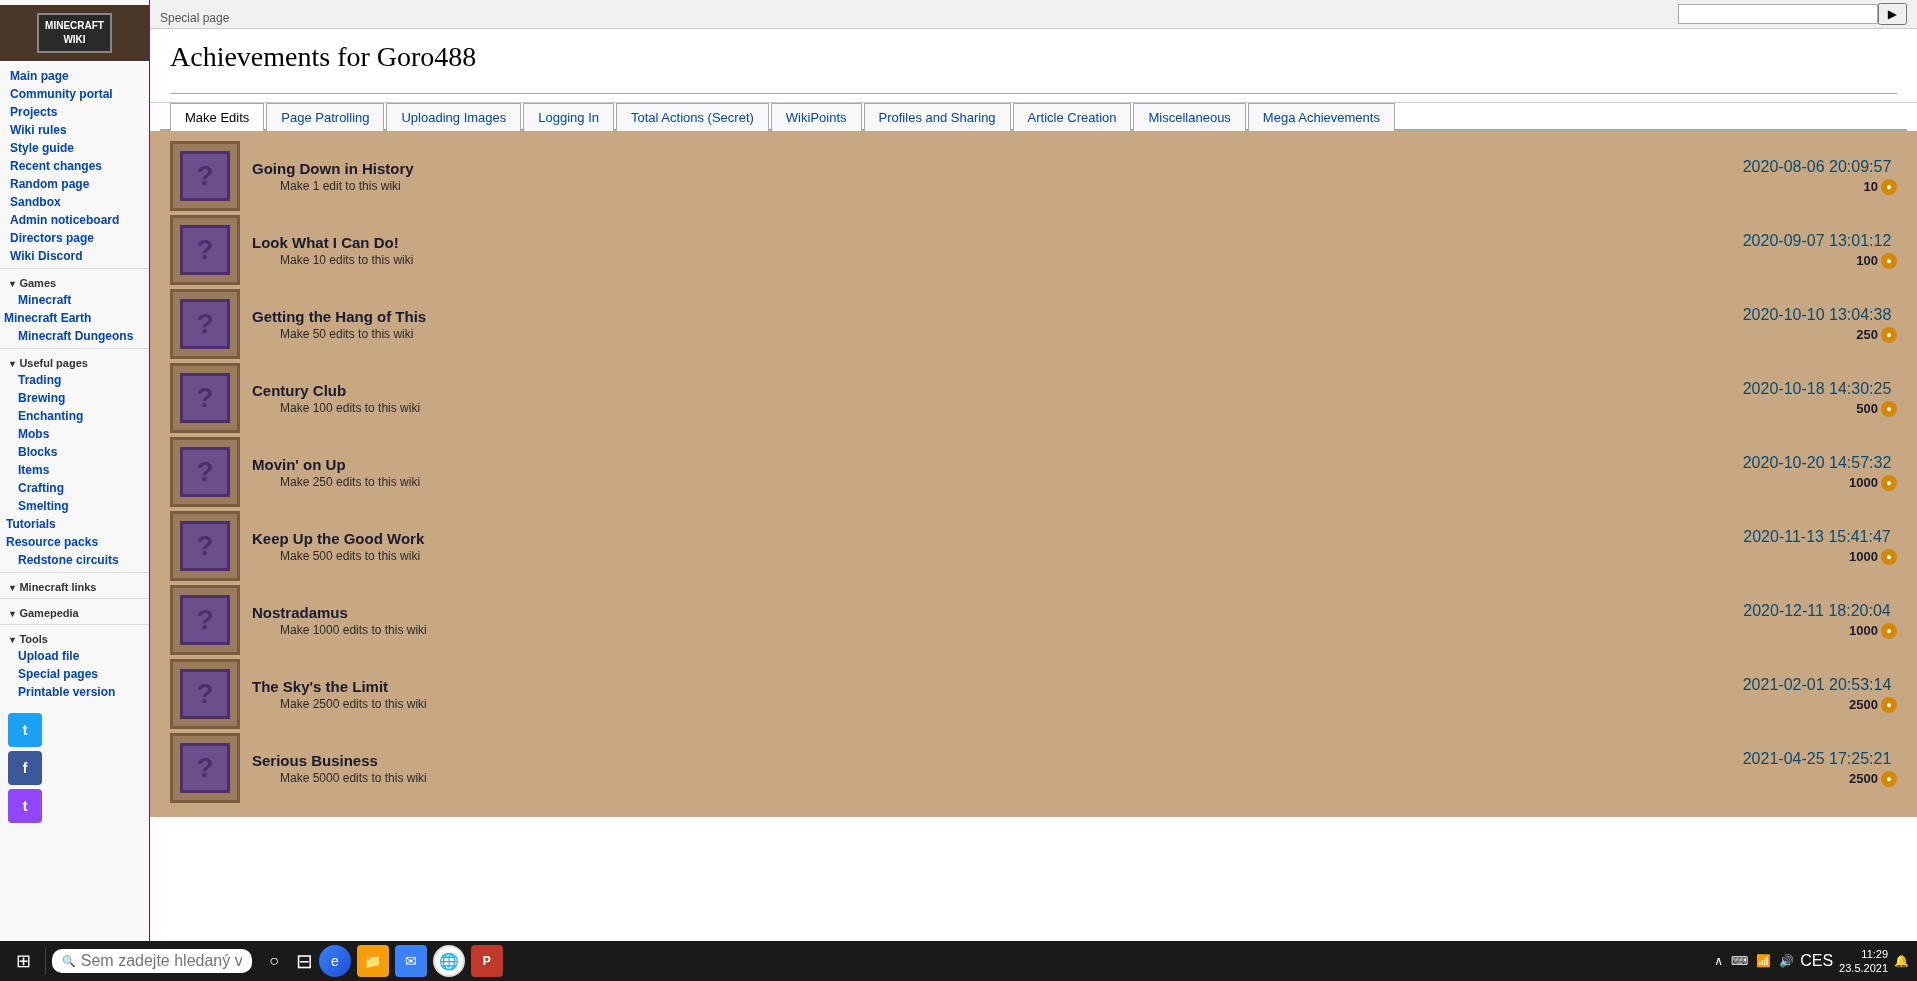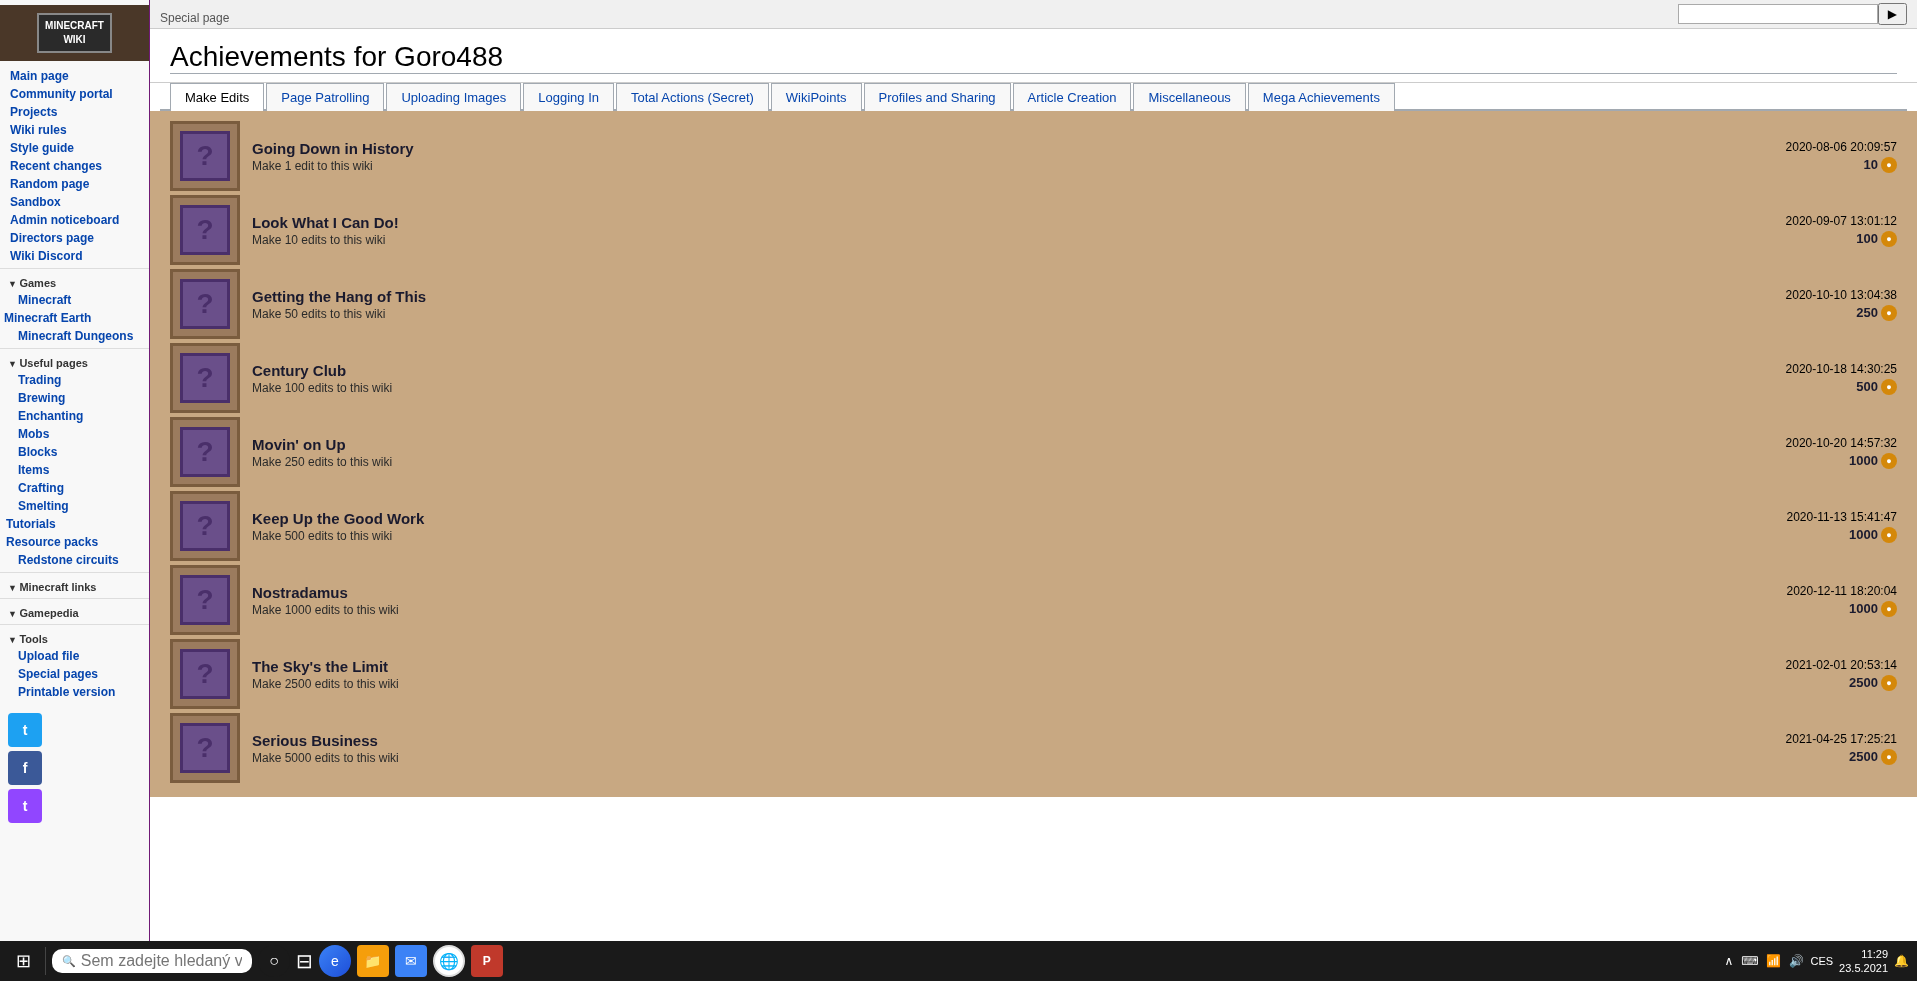--- a/index.html
+++ b/index.html
@@ -78,26 +78,26 @@
       align-items: flex-end;
       gap: 10px;
     }
 
     
     #page-header {
       padding: 12px 20px 8px 20px;
       border-bottom: 1px solid #ccc;
     }
     #page-title {
-      font-family: Liberation Sans, sans-serif;
+      font-family: Liberation Serif, serif;
       font-size: 28px;
       font-weight: normal;
       color: #000;
       border-bottom: 1px solid #a2a9b1;
-      padding-bottom: 0;
+      padding-bottom: 20px;
     }
 
     
     #tabs-bar {
       display: flex;
       flex-wrap: wrap;
       border-bottom: 2px solid #a2a9b1;
       padding: 0 10px;
       background: #fff;
       margin: 0 10px;
@@ -159,30 +159,32 @@
     .achievement-info { flex: 1; }
     .achievement-name {
       font-size: 15px;
       font-weight: bold;
       color: #1a1a2e;
       margin-bottom: 2px;
     }
     .achievement-desc {
       font-size: 12px;
       color: #2a2a2a;
+      margin-left: 28px;
     }
     .achievement-meta {
       text-align: right;
       min-width: 160px;
     }
     .achievement-date {
-      font-size: 12px;
-      color: #000000;
+      font-size: 16px;
+      color: #0c4a6e;
       display: block;
       margin-bottom: 3px;
+      text-align: center;
     }
     .achievement-points {
       display: inline-flex;
       align-items: center;
       gap: 3px;
       font-size: 13px;
       font-weight: bold;
       color: #1a1a2e;
       justify-content: flex-end;
     }
@@ -506,20 +508,20 @@
   <div style="width:32px;height:32px;background:#c0392b;border-radius:4px;display:flex;align-items:center;justify-content:center;cursor:pointer;">
     <span style="color:#fff;font-size:12px;font-weight:bold;">P</span>
   </div>
   <div class="taskbar-icons">
     <span style="font-size:12px;cursor:pointer;">∧</span>
     <span style="font-size:12px;">⌨</span>
     <span style="font-size:12px;">📶</span>
     <span style="font-size:12px;">🔊</span>
   </div>
   <div class="taskbar-sys">
-    <span style="font-size:11px;">CES</span>
+    <span style="font-size:16px;">CES</span>
     <div class="taskbar-clock">
       <div>11:29</div>
       <div>23.5.2021</div>
     </div>
     <span style="font-size:12px;">🔔</span>
   </div>
 </div>
 
 </body></html>

